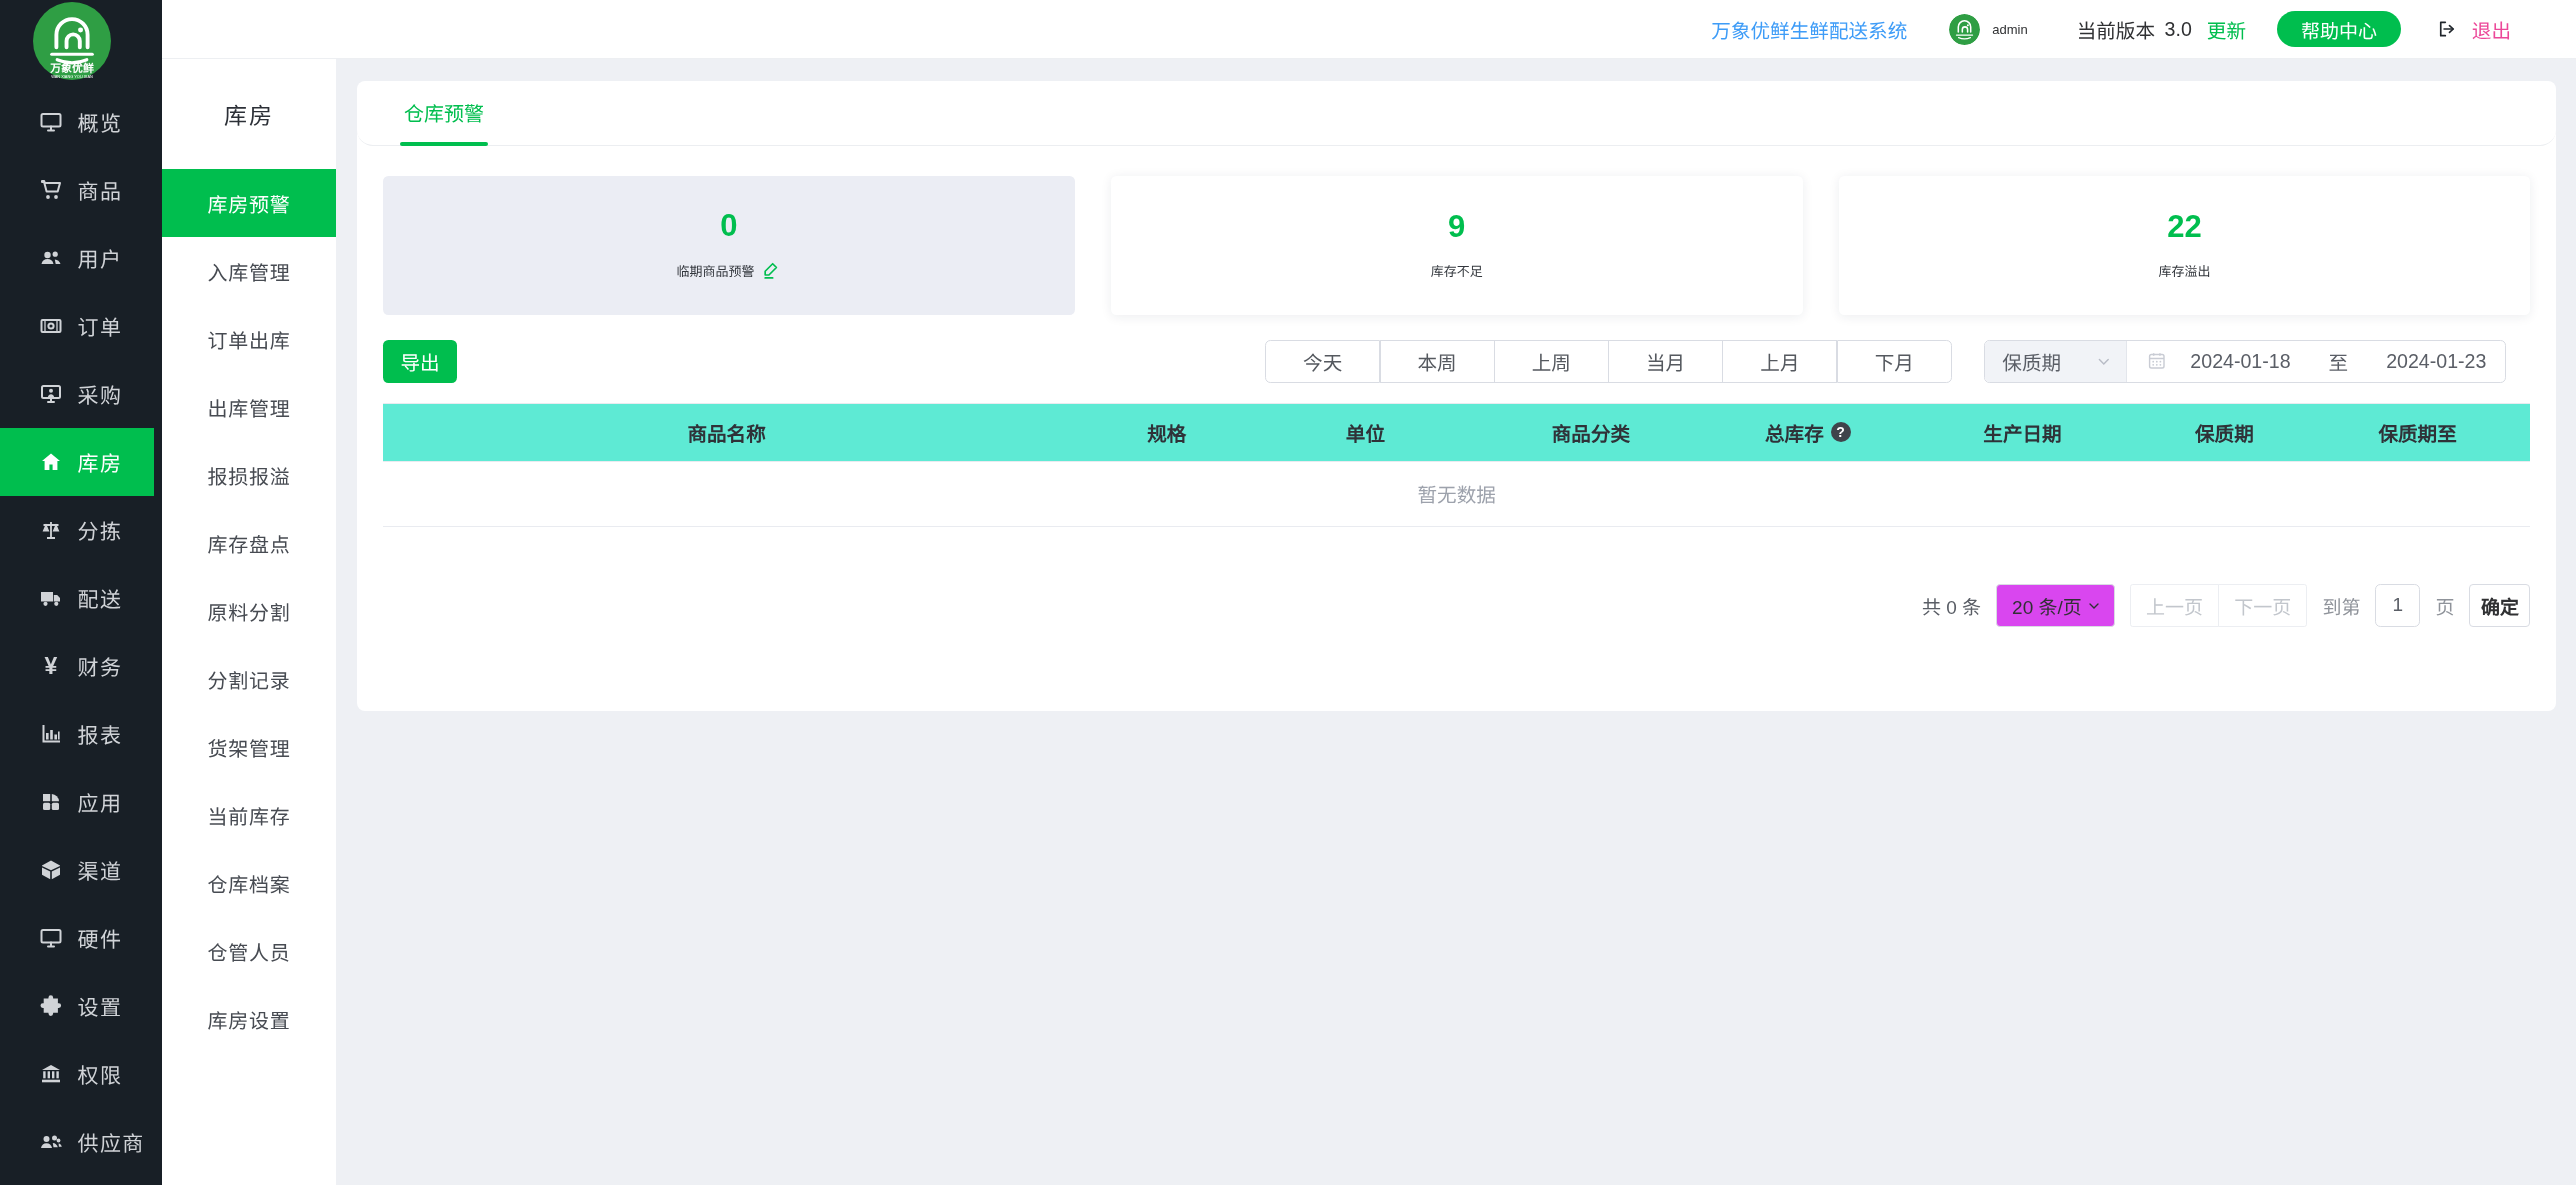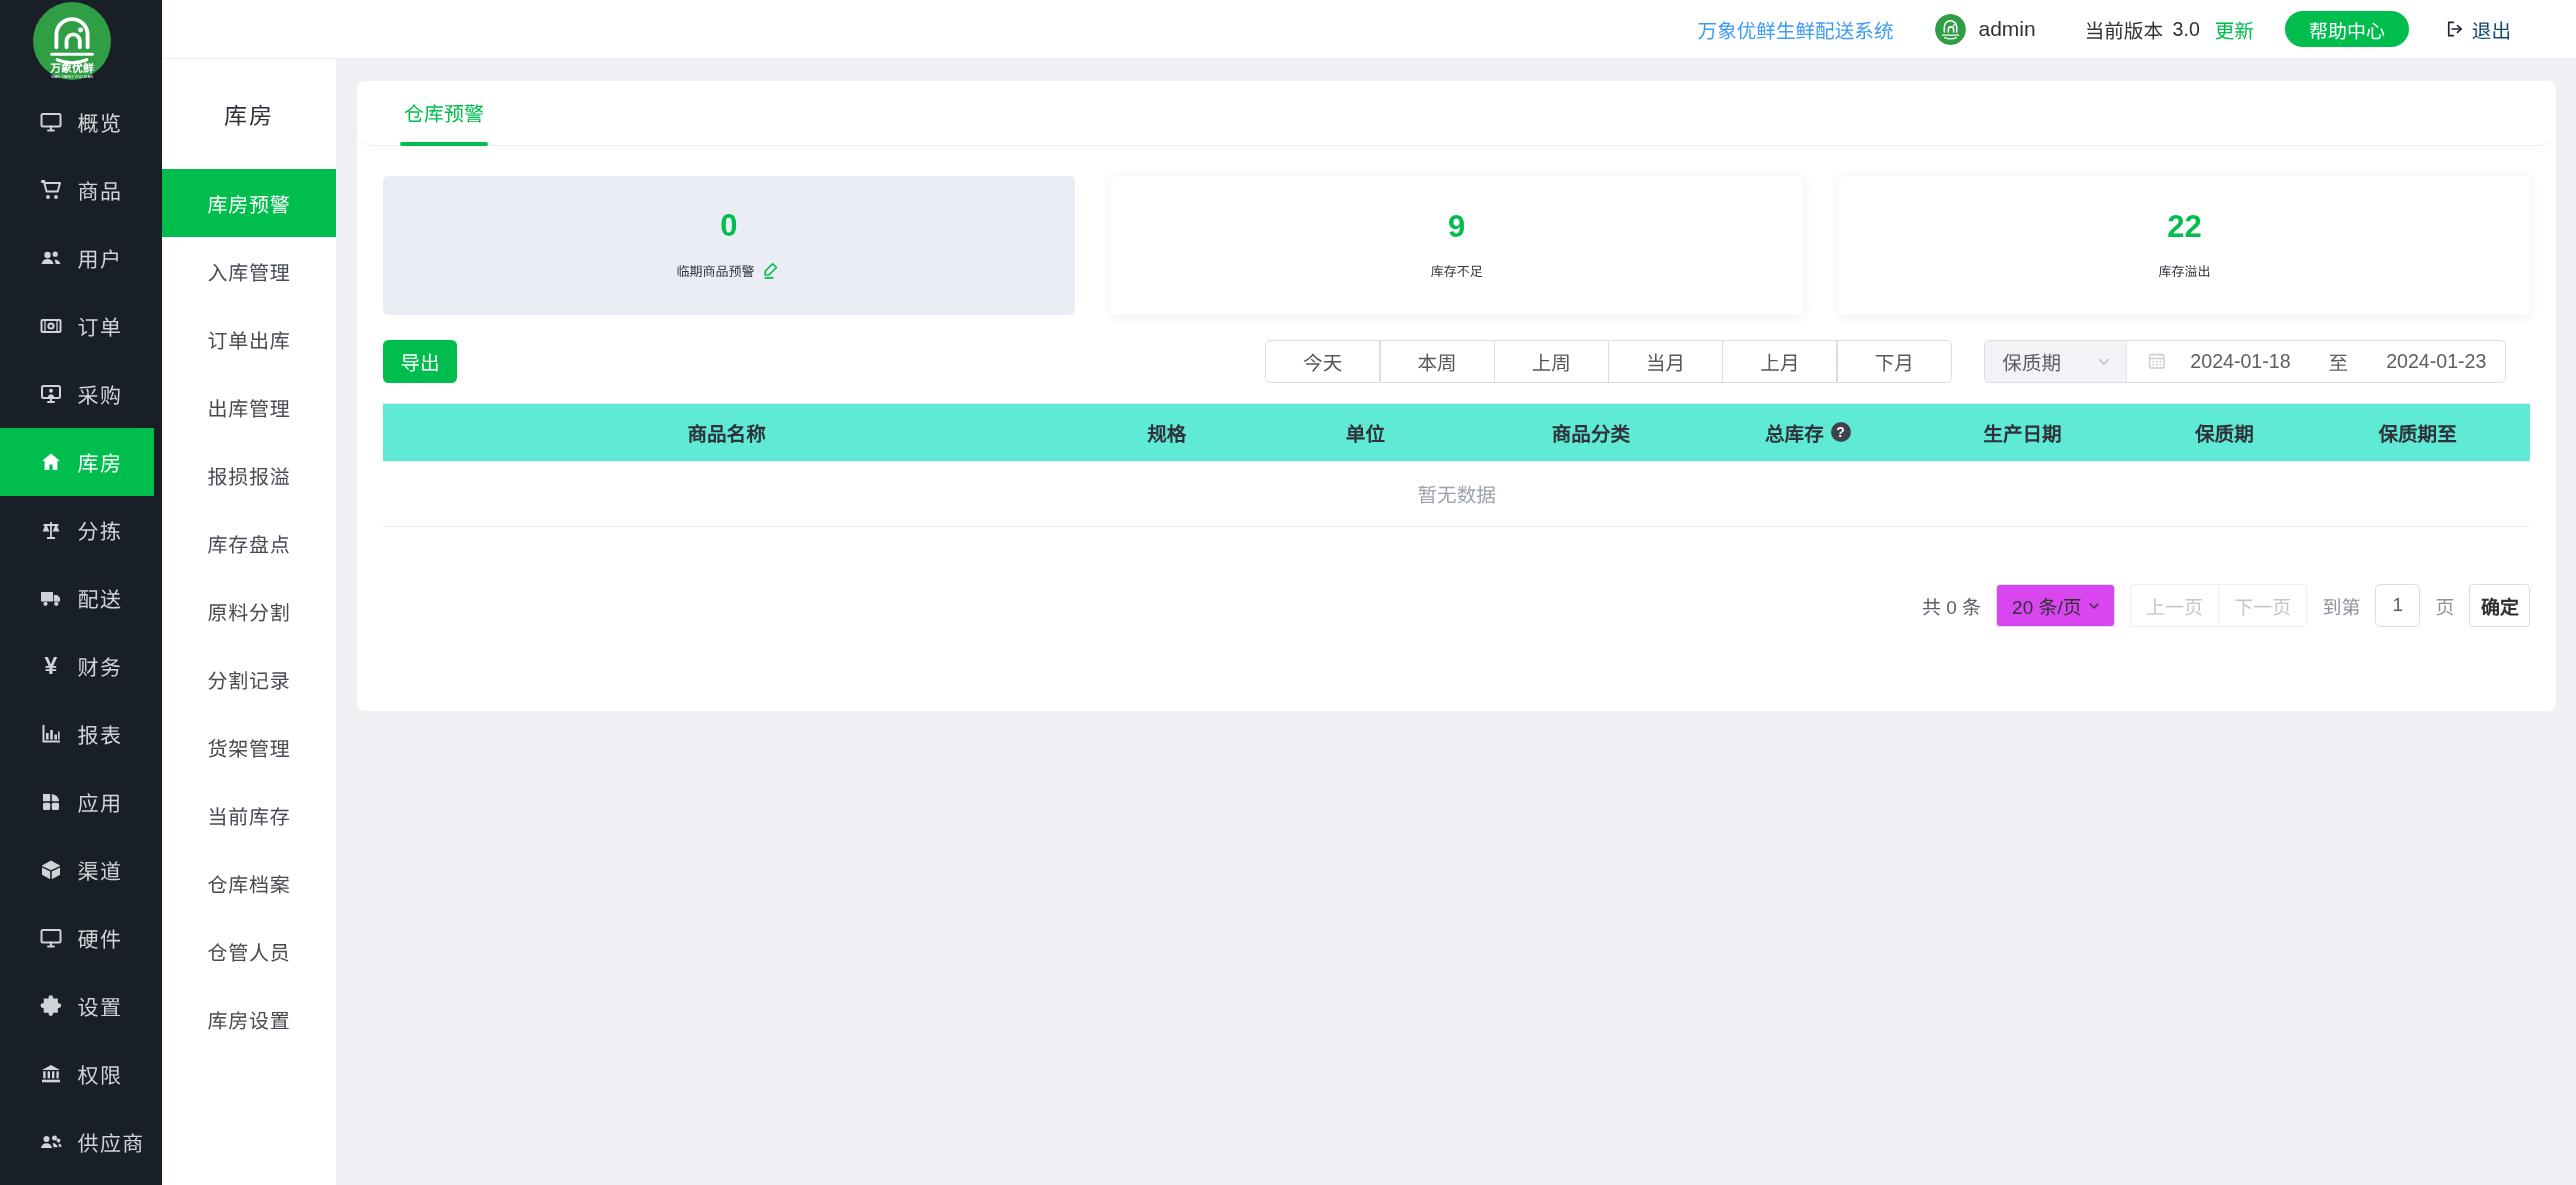--- a/index.html
+++ b/index.html
@@ -20,27 +20,27 @@
   .pnav-item .icon svg { width:24px; height:24px; }
   .pnav-item .yen { font-size:23px; font-weight:bold; line-height:1; }
   .pnav-item .label { margin-left:13.5px; font-size:21px; letter-spacing:1.4px; }
   .pnav-item.active { background:#00be4e; color:#ffffff; }
   
   .topbar { position:absolute; left:162px; right:0; top:0; height:59px; background:#ffffff; z-index:4;
             display:flex; align-items:center; justify-content:flex-end; padding-right:65px; border-bottom:0.7px solid #edeff2; }
   .sys-link { color:#3e9cf7; font-size:19.6px; margin-right:42px; cursor:pointer; }
   .avatar { width:31px; height:31px; border-radius:50%; overflow:hidden; margin-right:12px; flex:none; }
   .avatar svg { width:100%; height:100%; display:block; }
-  .username { font-size:21px; margin-right:49px; }
+  .username { font-size:13px; margin-right:49px; }
   .ver-label { font-size:19.6px; margin-right:9.5px; }
   .ver-num { font-size:19.6px; margin-right:15px; }
   .update-link { font-size:19.6px; color:#00be4e; margin-right:31px; cursor:pointer; }
   .help-btn { height:36px; padding:0 24px; border-radius:18px; background:#00be4e; color:#fff; font-size:19px;
               display:flex; align-items:center; margin-right:36px; cursor:pointer; border:none; }
-  .logout { display:flex; align-items:center; font-size:19.6px; cursor:pointer; color:#0c4a6e; }
+  .logout { display:flex; align-items:center; font-size:19.6px; cursor:pointer; color:#ec4899;gap:8px; }
   .logout .icon { width:20px; height:20px; margin-right:6.8px; color:#21262c; }
   .logout .icon svg { width:20px; height:20px; }
   
   .secondary-sidebar { position:absolute; left:162px; top:59px; bottom:0; width:174px; background:#ffffff; z-index:3; }
   .submenu-title { height:110px; display:flex; align-items:center; justify-content:center; font-size:23px; color:#2c3037; letter-spacing:2px; }
   .snav-item { height:68px; display:flex; align-items:center; justify-content:center; font-size:20px; color:#474b52; cursor:pointer; letter-spacing:0.7px; }
   .snav-item.active { background:#00be4e; color:#ffffff; }
   
   .main { position:absolute; left:336px; top:59px; right:0; bottom:0; }
   .content-card { position:absolute; left:21px; right:19.6px; top:21.6px; height:630px; background:#ffffff; border-radius:8px; }

